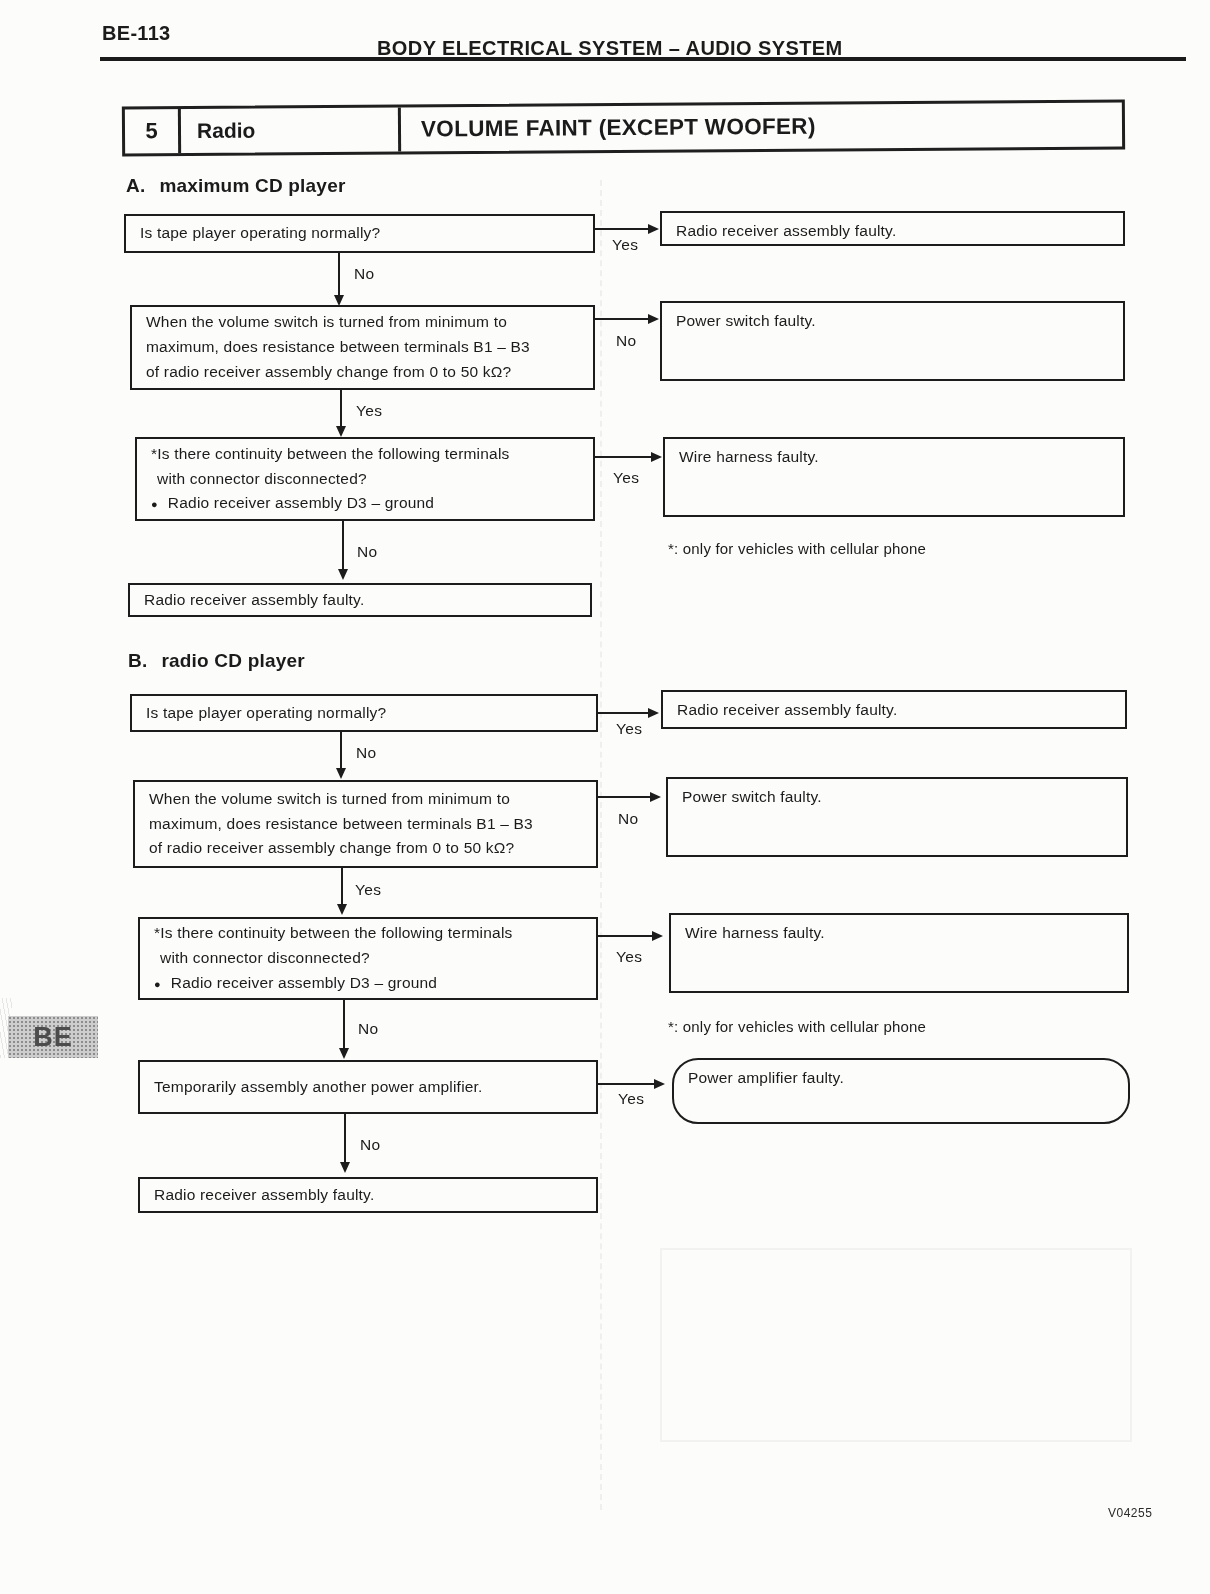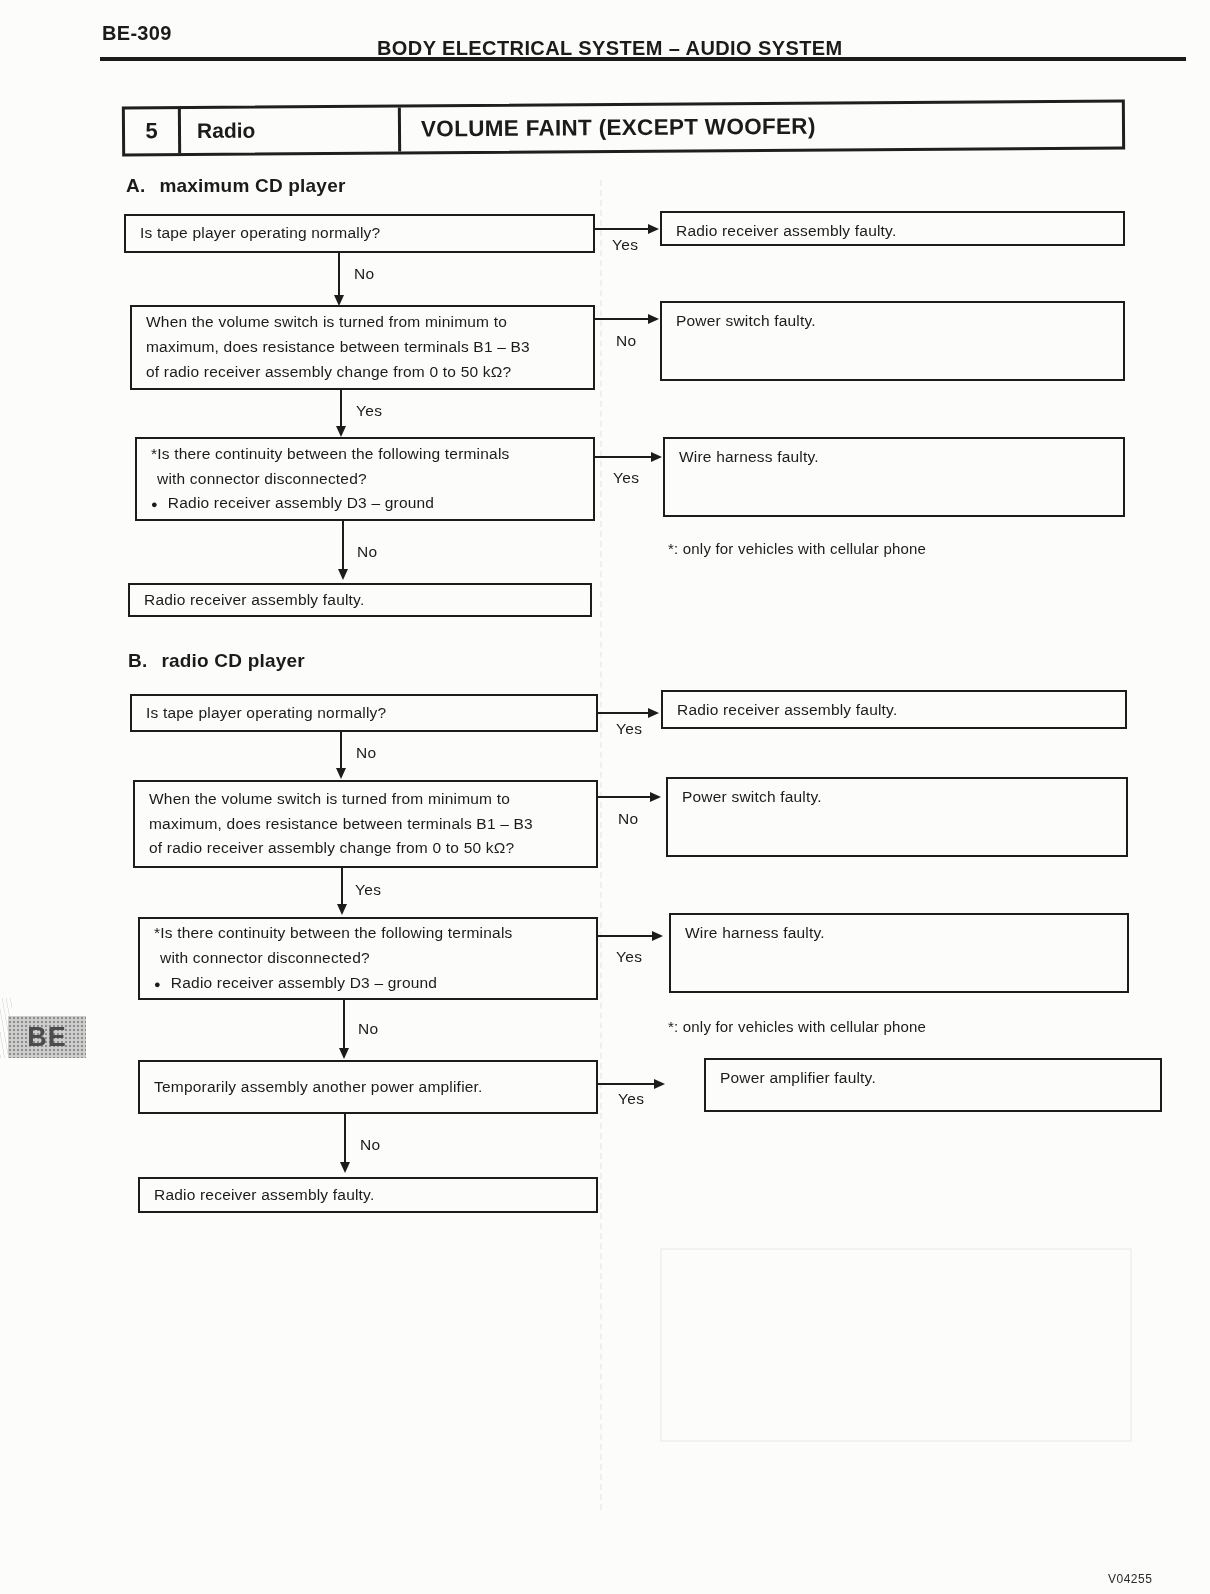--- a/index.html
+++ b/index.html
@@ -41,21 +41,21 @@
   .bullet{font-size:11px;margin-right:10px;position:relative;top:1px;}
   
   .hline{position:absolute;height:2px;background:#1c1c1c;}
   .vline{position:absolute;width:2px;background:#1c1c1c;}
   .arr-r{position:absolute;width:0;height:0;border-top:5px solid transparent;border-bottom:5px solid transparent;border-left:11px solid #1c1c1c;}
   .arr-d{position:absolute;width:0;height:0;border-left:5px solid transparent;border-right:5px solid transparent;border-top:11px solid #1c1c1c;}
   .branch-label{position:absolute;font-size:15.5px;letter-spacing:.3px;}
   .note{position:absolute;font-size:15px;letter-spacing:.2px;white-space:nowrap;}
   
   .side-tab{
-    position:absolute;left:8px;top:1016px;width:78px;height:42px;
+    position:absolute;left:8px;top:1016px;width:90px;height:42px;
     background-color:#cdcdcd;
     background-image:radial-gradient(circle,#8c8c8c 1.1px,transparent 1.3px);
     background-size:4px 4px;
     display:flex;align-items:center;justify-content:center;
     font-size:27px;font-weight:700;color:#4c4c4c;letter-spacing:1px;
   }
   .figure-code{position:absolute;font-size:12px;color:#2a2a2a;letter-spacing:.5px;}
   
   .artifact{position:absolute;pointer-events:none;}
   .ghost-vline{border-left:2px dashed rgba(0,0,0,0.05);}
@@ -63,21 +63,21 @@
   .edge-scruff{
     background:repeating-linear-gradient(80deg,rgba(0,0,0,.25) 0 1px,transparent 1px 4px);
     opacity:.35;
   }
 </style>
 </head>
 <body>
 
 <div id="page">
 
-  <div class="page-number" style="left:102px;top:22px;">BE-309</div>
+  <div class="page-number" style="left:102px;top:22px;">BE-113</div>
   <div class="header-title" style="left:377px;top:37px;">BODY ELECTRICAL SYSTEM – AUDIO SYSTEM</div>
   <div class="header-rule" style="left:100px;top:57px;width:1086px;height:4px;"></div>
 
   <div class="artifact ghost-vline" style="left:600px;top:180px;height:1330px;"></div>
   <div class="artifact ghost-box" style="left:660px;top:1248px;width:468px;height:190px;"></div>
   <div class="artifact edge-scruff" style="left:0;top:998px;width:12px;height:60px;"></div>
 
   <div class="title-block" style="left:122px;top:103px;width:1003px;height:50px;">
     <div class="tb-cell tb-num">5</div>
     <div class="tb-cell tb-sys">Radio</div>
@@ -191,26 +191,26 @@
   <div class="note" style="left:668px;top:1018px;">*: only for vehicles with cellular phone</div>
 
   <div class="side-tab">BE</div>
 
   <div class="qbox" style="left:138px;top:1060px;width:460px;height:54px;">
     <span class="line">Temporarily assembly another power amplifier.</span>
   </div>
   <div class="hline" style="left:598px;top:1083px;width:56px;"></div>
   <div class="arr-r" style="left:654px;top:1079px;"></div>
   <div class="branch-label" style="left:618px;top:1090px;">Yes</div>
-  <div class="rbox" style="left:704px;top:1058px;width:458px;height:54px;">
+  <div class="rbox" style="left:672px;top:1058px;width:458px;height:66px;border-radius:26px;">
     <span class="line">Power amplifier faulty.</span>
   </div>
   <div class="vline" style="left:344px;top:1114px;height:50px;"></div>
   <div class="arr-d" style="left:340px;top:1162px;"></div>
   <div class="branch-label" style="left:360px;top:1136px;">No</div>
 
   <div class="qbox" style="left:138px;top:1177px;width:460px;height:36px;">
     <span class="line">Radio receiver assembly faulty.</span>
   </div>
 
-  <div class="figure-code" style="left:1108px;top:1572px;">V04255</div>
+  <div class="figure-code" style="left:1108px;top:1506px;">V04255</div>
 
 </div>
 
 </body></html>

